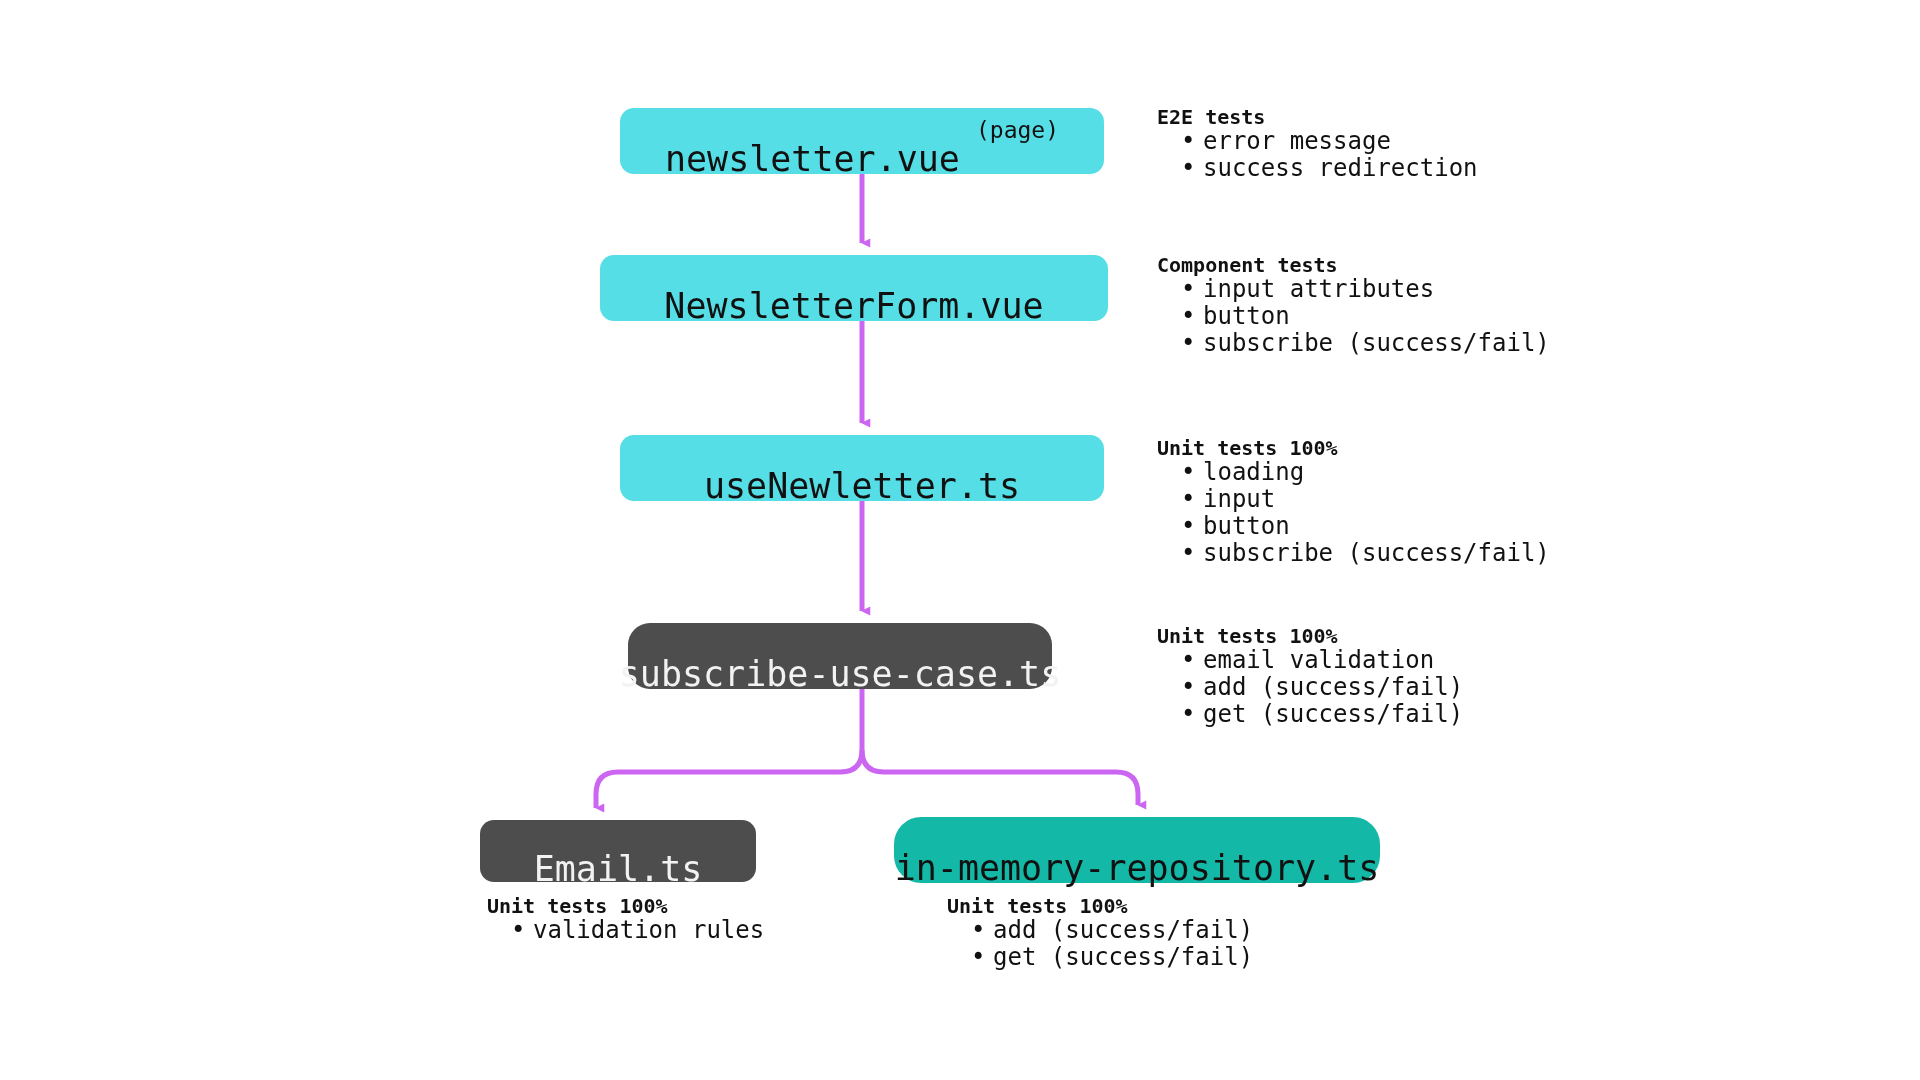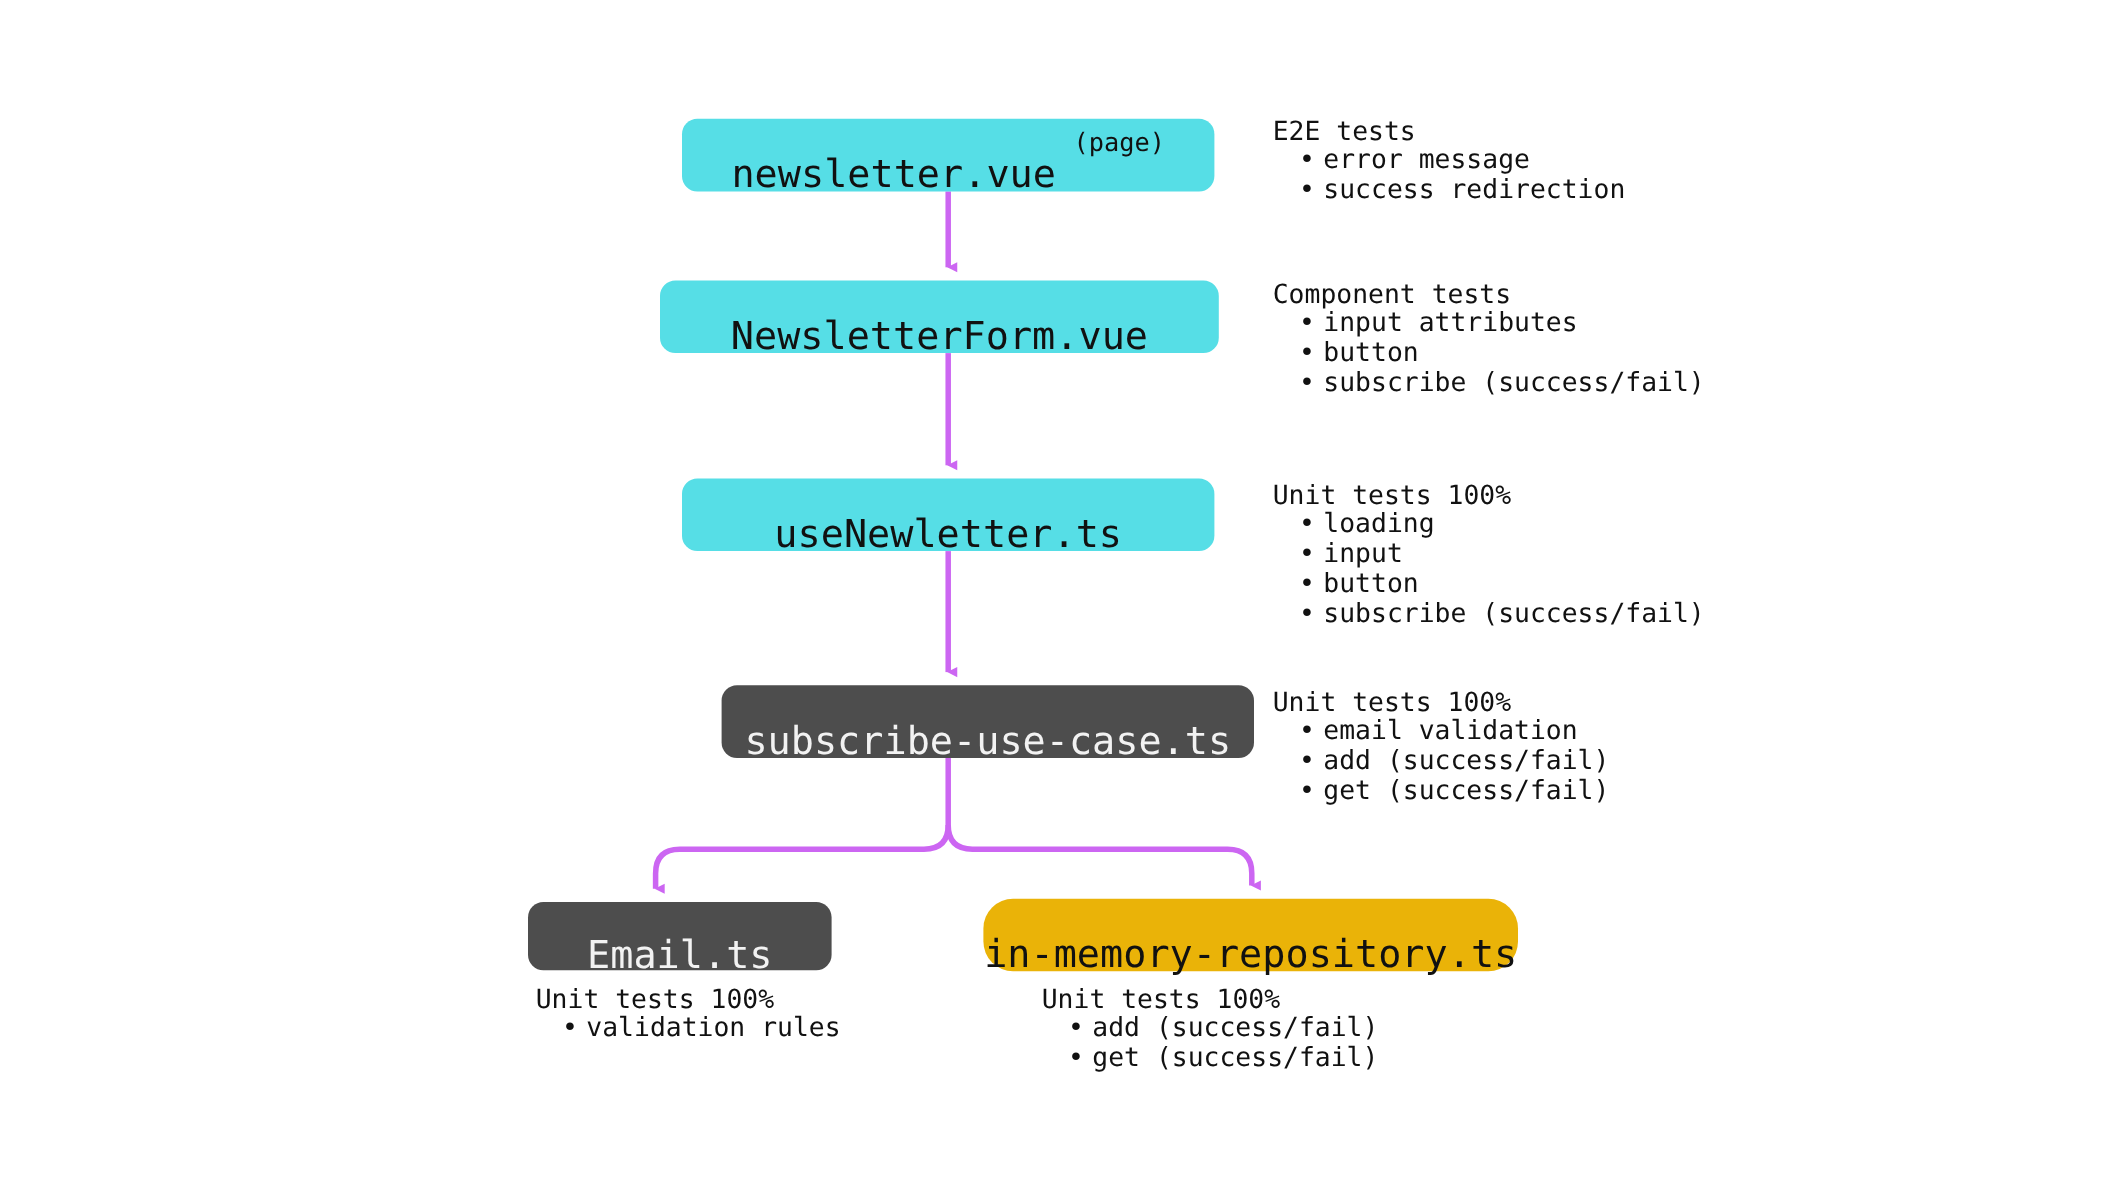--- a/index.html
+++ b/index.html
@@ -50,40 +50,40 @@
     font-size: 23px;
     line-height: 1;
     position: relative;
     top: -11px;
     margin-left: 16px;
   }
   .node.cyan  { background: #56DEE6; }
   .node.cyan  .node-label, .node.cyan .node-sub { color: #111111; }
   .node.gray  { background: #4D4D4D; }
   .node.gray  .node-label { color: #f2f2f2; }
-  .node.green { background: #eab308; border-radius: 27px; }
+  .node.green { background: #14b8a6; border-radius: 27px; }
   .node.green .node-label { color: #111111; }
 
   
   #node-newsletter-page   { left: 620px; top: 108px; width: 484px; height: 66px; }
   #node-newsletter-form   { left: 600px; top: 255px; width: 508px; height: 66px; }
   #node-use-newletter     { left: 620px; top: 435px; width: 484px; height: 66px; }
-  #node-subscribe-usecase { left: 656px; top: 623px; width: 484px; height: 66px; }
+  #node-subscribe-usecase { left: 628px; top: 623px; width: 424px; height: 66px; border-radius: 22px; }
   #node-email-ts          { left: 480px; top: 820px; width: 276px; height: 62px; }
   #node-in-memory-repo    { left: 894px; top: 817px; width: 486px; height: 66px; }
 
   
   .annot {
     position: absolute;
     font-family: "DejaVu Sans Mono", monospace;
     color: #111111;
   }
   .annot .annot-title {
-    font-size: 24px;
-    font-weight: normal;
+    font-size: 20px;
+    font-weight: bold;
     line-height: 1.1;
     white-space: pre;
   }
   .annot ul.annot-list {
     list-style: none;
     margin: 0;
     padding: 0 0 0 22px;
   }
   .annot ul.annot-list li {
     font-size: 24px;

